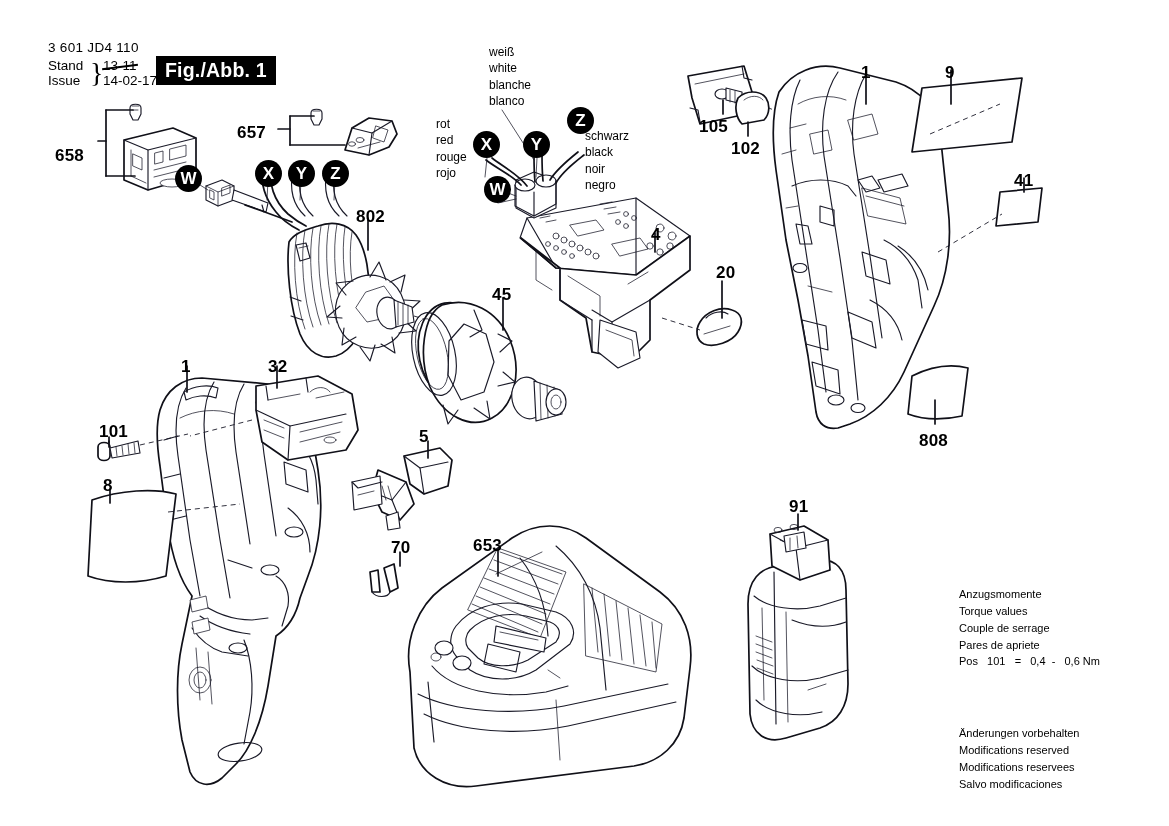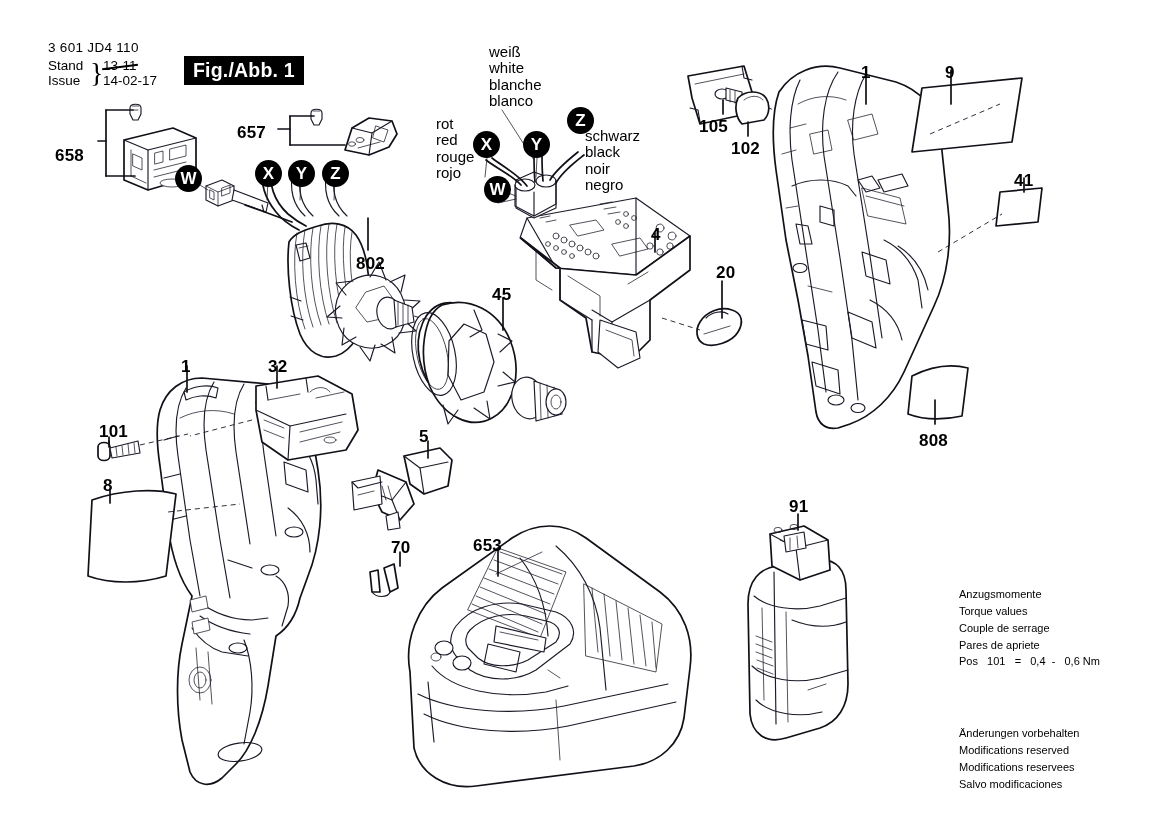--- a/index.html
+++ b/index.html
@@ -27,31 +27,31 @@
   }
   .brace-big{
     position:absolute;left:42px;top:0px;font-size:28px;line-height:30px;
     font-family:"Liberation Serif","DejaVu Serif",serif;
   }
 
   
   #fig-badge{
     left:156px;top:56px;background:#000;color:#fff;
     font-size:19.5px;font-weight:bold;letter-spacing:.2px;
-    padding:3px 9px 4px 9px;line-height:22px;white-space:nowrap;margin-left:28px;
+    padding:3px 9px 4px 9px;line-height:22px;white-space:nowrap;
   }
 
   
   .plabel{
     font-size:17px;font-weight:bold;line-height:18px;white-space:nowrap;
     letter-spacing:.2px;
   }
 
   
-  .colorcallout{font-size:15px;line-height:16.4px;white-space:pre;}
+  .colorcallout{font-size:12px;line-height:16.4px;white-space:pre;}
 
   
   .legend{font-size:11px;line-height:17px;white-space:pre;}
 
   
   .lead{position:absolute;background:#000;}
   .lead.h{height:1.6px;}
 
   
   .badge{
@@ -586,21 +586,21 @@
 black
 noir
 negro</div>
 
   <svg class="abs" style="left:500px;top:108px;" width="40" height="60" viewBox="0 0 40 60">
     <path class="ln-t" d="M2 2 L34 52"></path>
   </svg>
 
   <div class="abs plabel" style="left:55px;top:135px;margin-top:12px;">658</div>
   <div class="abs plabel" style="left:237px;top:124px;">657</div>
-  <div class="abs plabel" style="left:356px;top:208px;margin-top:47px;">802</div>
+  <div class="abs plabel" style="left:356px;top:208px;">802</div>
   <div class="abs plabel" style="left:492px;top:286px;">45</div>
   <div class="abs plabel" style="left:651px;top:226px;">4</div>
   <div class="abs plabel" style="left:716px;top:264px;">20</div>
   <div class="abs plabel" style="left:699px;top:118px;">105</div>
   <div class="abs plabel" style="left:731px;top:140px;">102</div>
   <div class="abs plabel" style="left:861px;top:64px;">1</div>
   <div class="abs plabel" style="left:945px;top:64px;">9</div>
   <div class="abs plabel" style="left:1014px;top:172px;">41</div>
   <div class="abs plabel" style="left:919px;top:432px;">808</div>
   <div class="abs plabel" style="left:181px;top:358px;">1</div>

